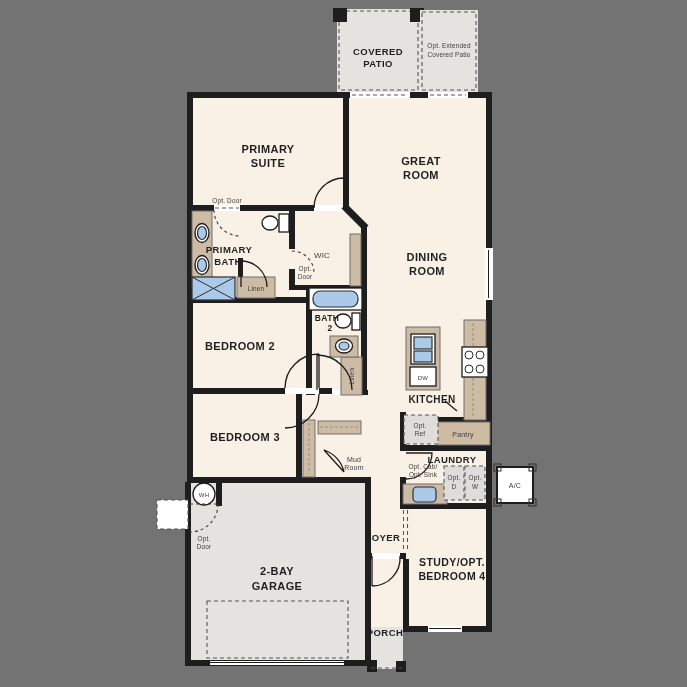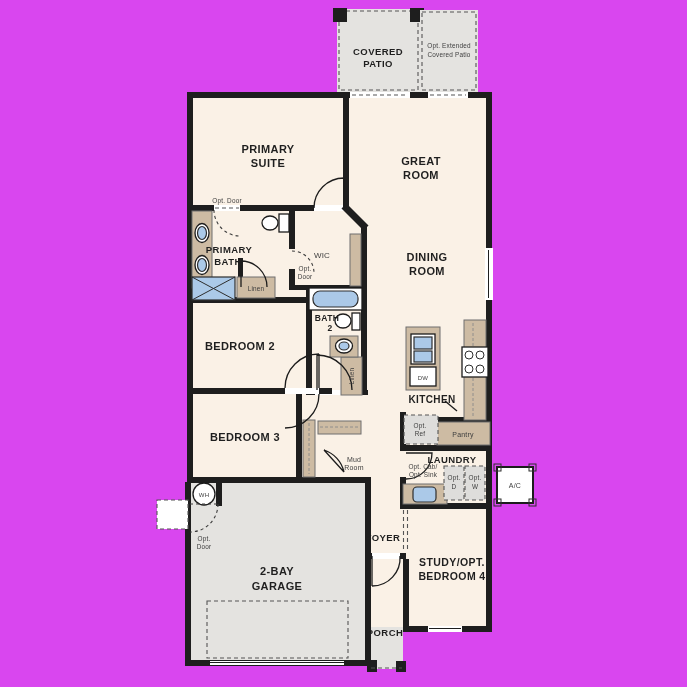--- a/index.html
+++ b/index.html
@@ -1,16 +1,16 @@
 <!DOCTYPE html>
 <html style="--wall: #1e1e1e; --room: #faf1e6; --outdoor: #e4e3e0; --cabinet: #cdbba3; --fixture: #abc9e8; --fixture-box: #dedddb; --label: #1f1f1f; --annotation: #3d3d3d; --dash: #555555;"><head>
 <meta charset="utf-8">
 <style>
   html,body{margin:0;padding:0;background:#ffffff;}
-  #stage{position:relative;width:687px;height:687px;background:#d946ef;font-family:"Liberation Sans",sans-serif;}
+  #stage{position:relative;width:687px;height:687px;background:#737373;font-family:"Liberation Sans",sans-serif;}
   svg{position:absolute;left:0;top:0;}
   .wall{fill:var(--wall);}
   .whitegap{fill:#ffffff;}
   .room{fill:var(--room);}
   .outdoor{fill:var(--outdoor);}
   .cab{fill:var(--cabinet);stroke:#6f6f6f;stroke-width:1;}
   .fix{fill:var(--fixture);stroke:#2e2e2e;stroke-width:1.2;}
   .fixwhite{fill:#ffffff;stroke:#1c1c1c;stroke-width:1.3;}
   .optbox{fill:var(--fixture-box);stroke:var(--dash);stroke-width:1.1;stroke-dasharray:4 3;}
   .dashline{stroke:var(--dash);stroke-width:1.1;fill:none;stroke-dasharray:4 3;}

